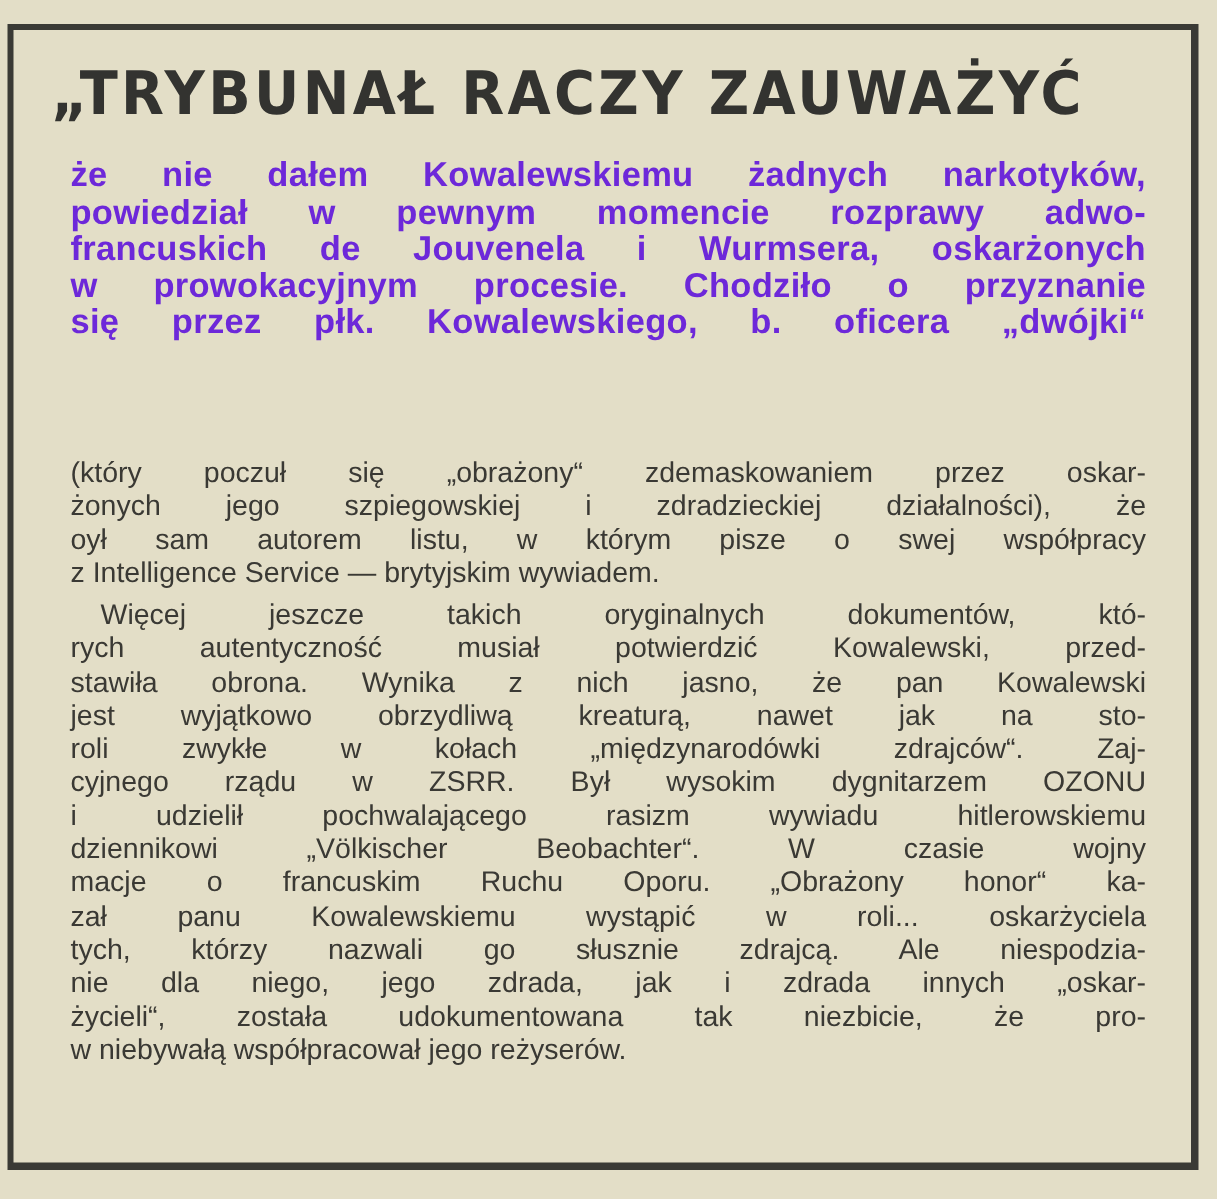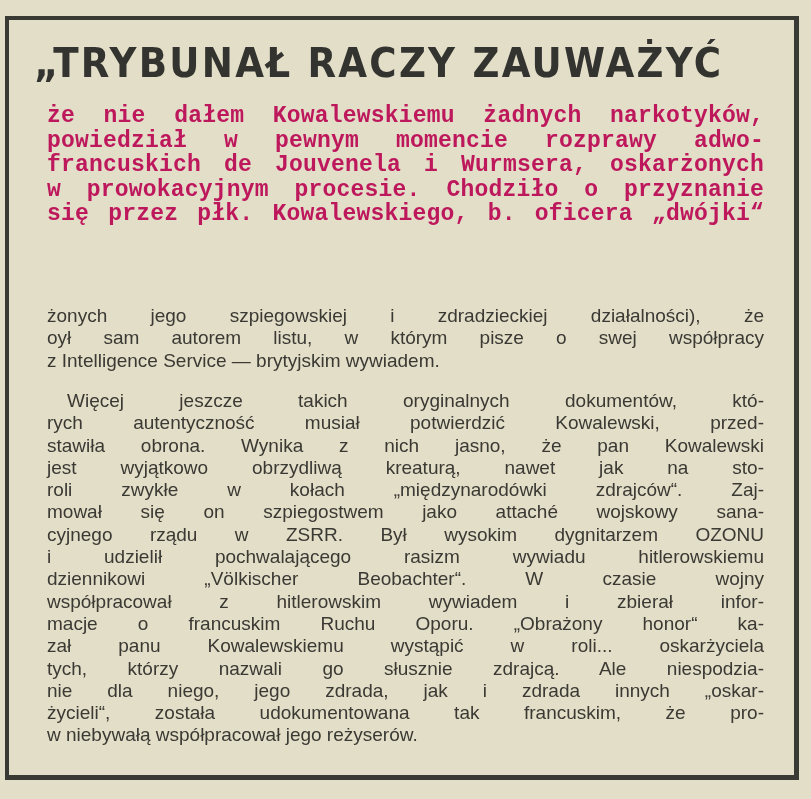--- a/index.html
+++ b/index.html
@@ -33,49 +33,49 @@
     white-space: nowrap;
     transform: scaleX(0.93);
     transform-origin: left center;
   }
   .lead {
     position: absolute;
     left: 47px; top: 104px;
     width: 717px;
   }
   .lead .line {
-    font-family: Liberation Mono, monospace;
+    font-family: Liberation Sans, sans-serif;
     font-weight: bold;
     font-size: 23px;
     line-height: 24.5px;
     height: 24.5px;
     text-align: justify;
     text-align-last: justify;
     white-space: nowrap;
-    color: #be185d;
+    color: #6d28d9;
     letter-spacing: 0.2px;
   }
   .body-text {
     position: absolute;
     left: 47px; top: 305px;
     width: 717px;
   }
   .body-text .line, .para2 .line {
     font-family: "Liberation Sans", sans-serif;
     font-size: 19px;
     line-height: 22.3px;
     height: 22.3px;
     text-align: justify;
     text-align-last: justify;
     white-space: nowrap;
     color: #3a3934;
   }
   .para2 {
     position: absolute;
-    left: 47px; top: 390px;
+    left: 47px; top: 400px;
     width: 717px;
   }
   .line.last { text-align-last: left; }
   .line.indent { padding-left: 20px; }
 </style>
 </head>
 <body>
 
 <div class="frame"></div>
 
@@ -83,35 +83,34 @@
 
 <div class="lead">
   <div class="line">że nie dałem Kowalewskiemu żadnych narkotyków,</div>
   <div class="line">powiedział w pewnym momencie rozprawy adwo-</div>
   <div class="line">francuskich de Jouvenela i Wurmsera, oskarżonych</div>
   <div class="line">w prowokacyjnym procesie. Chodziło o przyznanie</div>
   <div class="line">się przez płk. Kowalewskiego, b. oficera „dwójki“</div>
 </div>
 
 <div class="body-text">
+  <div class="line">(który poczuł się „obrażony“ zdemaskowaniem przez oskar-</div>
   <div class="line">żonych jego szpiegowskiej i zdradzieckiej działalności), że</div>
   <div class="line">oył sam autorem listu, w którym pisze o swej współpracy</div>
   <div class="line last">z Intelligence Service — brytyjskim wywiadem.</div>
 </div>
 
 <div class="para2">
   <div class="line indent">Więcej jeszcze takich oryginalnych dokumentów, któ-</div>
   <div class="line">rych autentyczność musiał potwierdzić Kowalewski, przed-</div>
   <div class="line">stawiła obrona. Wynika z nich jasno, że pan Kowalewski</div>
   <div class="line">jest wyjątkowo obrzydliwą kreaturą, nawet jak na sto-</div>
   <div class="line">roli zwykłe w kołach „międzynarodówki zdrajców“. Zaj-</div>
-  <div class="line">mował się on szpiegostwem jako attaché wojskowy sana-</div>
   <div class="line">cyjnego rządu w ZSRR. Był wysokim dygnitarzem OZONU</div>
   <div class="line">i udzielił pochwalającego rasizm wywiadu hitlerowskiemu</div>
   <div class="line">dziennikowi „Völkischer Beobachter“. W czasie wojny</div>
-  <div class="line">współpracował z hitlerowskim wywiadem i zbierał infor-</div>
   <div class="line">macje o francuskim Ruchu Oporu. „Obrażony honor“ ka-</div>
   <div class="line">zał panu Kowalewskiemu wystąpić w roli... oskarżyciela</div>
   <div class="line">tych, którzy nazwali go słusznie zdrajcą. Ale niespodzia-</div>
   <div class="line">nie dla niego, jego zdrada, jak i zdrada innych „oskar-</div>
-  <div class="line">życieli“, została udokumentowana tak francuskim, że pro-</div>
+  <div class="line">życieli“, została udokumentowana tak niezbicie, że pro-</div>
   <div class="line last">w niebywałą współpracował jego reżyserów.</div>
 </div>
 
 </body></html>

